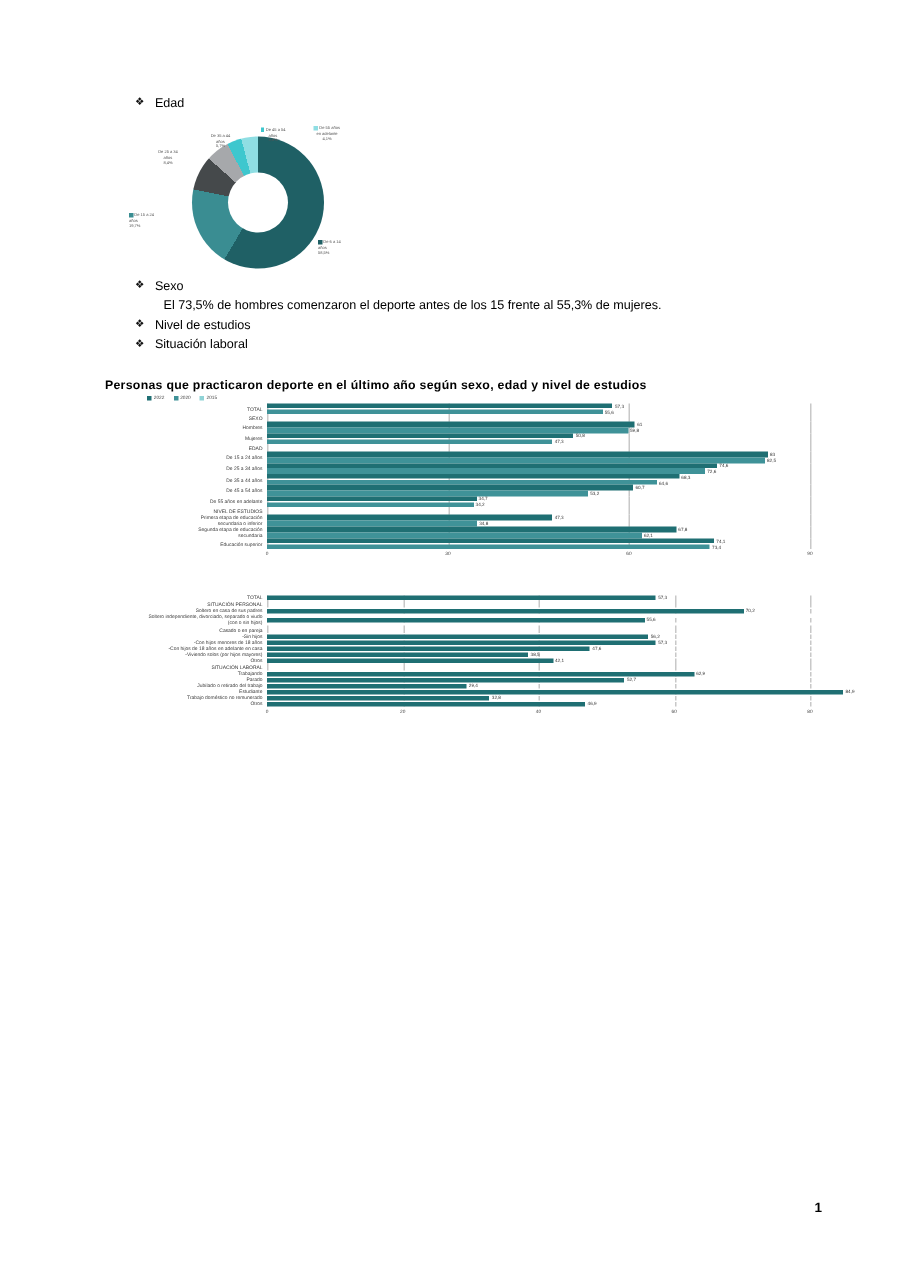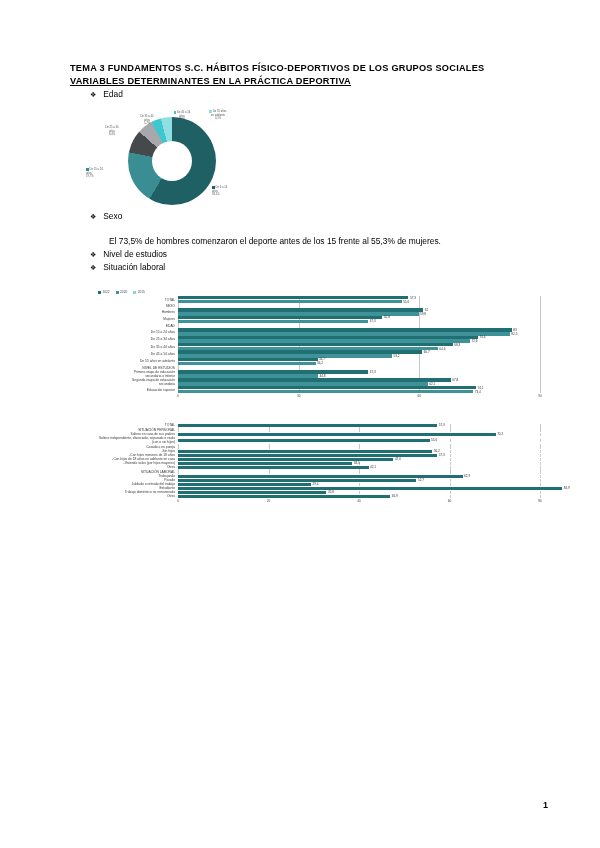--- a/index.html
+++ b/index.html
@@ -21,21 +21,21 @@
   }
   .h-sub {
     font-size:9.2px; font-weight:bold; letter-spacing:.25px;
     text-decoration:underline; line-height:13px; white-space:nowrap;
   }
   .bullet-row {
     display:flex; align-items:flex-start; gap:7px;
     font-size:8.4px; line-height:13px; margin-left:20px;
   }
   .bullet-glyph { font-size:7px; line-height:13px; color:#111; }
-  .plain-line { font-size:8.4px; line-height:13px; margin-left:39px; white-space:nowrap;margin-top:12px; }
+  .plain-line { font-size:8.4px; line-height:13px; margin-left:39px; white-space:nowrap; }
 
   
   .pie-wrap { position:relative; width:185px; height:105px; margin:4px 0 0 12px; }
   .donut {
     position:absolute; left:46px; top:12px;
     width:88px; height:88px; border-radius:50%;
   }
   .donut::after {
     content:""; position:absolute; left:50%; top:50%;
     width:40px; height:40px; margin:-20px 0 0 -20px;
@@ -87,24 +87,20 @@
   .page-num {
     position:absolute; right:52px; bottom:38px;
     font-size:9px; font-weight:bold;
   }
 </style>
 </head>
 <body>
 
 <div class="page">
 
-  <div>
-    <div class="h-title">TEMA 3 FUNDAMENTOS S.C. HÁBITOS FÍSICO-DEPORTIVOS DE LOS GRUPOS SOCIALES</div>
-    <div class="h-sub">VARIABLES DETERMINANTES EN LA PRÁCTICA DEPORTIVA</div>
-  </div>
 
   <div class="bullet-row">
     <span class="bullet-glyph">❖</span>
     <span>Edad</span>
   </div>
 
   <div class="pie-wrap">
     <div class="donut" id="donut" style="background: conic-gradient(rgb(31, 96, 101) 0deg, rgb(31, 96, 101) 210.6deg, rgb(58, 141, 146) 210.6deg, rgb(58, 141, 146) 281.52deg, rgb(69, 73, 75) 281.52deg, rgb(69, 73, 75) 311.76deg, rgb(166, 168, 171) 311.76deg, rgb(166, 168, 171) 332.28deg, rgb(62, 199, 206) 332.28deg, rgb(62, 199, 206) 345.24deg, rgb(143, 222, 227) 345.24deg, rgb(143, 222, 227) 360deg);"></div>
 
     <div class="pie-lbl" style="left:116px;top:2px;width:40px;">
@@ -147,20 +143,21 @@
   <div class="bullet-row">
     <span class="bullet-glyph">❖</span>
     <span>Nivel de estudios</span>
   </div>
   <div class="bullet-row">
     <span class="bullet-glyph">❖</span>
     <span>Situación laboral</span>
   </div>
 
   <div style="margin-top:16px;">
+    <div class="chart-title">Personas que practicaron deporte en el último año según sexo, edad y nivel de estudios</div>
     <div class="legend" id="legend1">
         <div class="legend-item">
           <span class="legend-swatch" style="background:#1f6f73"></span>
           <span>2022</span>
         </div>
         <div class="legend-item">
           <span class="legend-swatch" style="background:#3f9298"></span>
           <span>2020</span>
         </div>
         <div class="legend-item">

